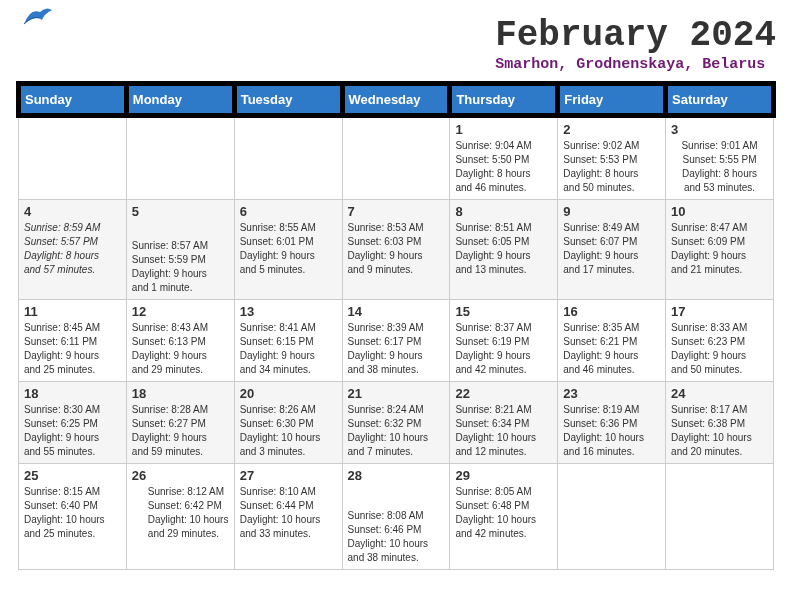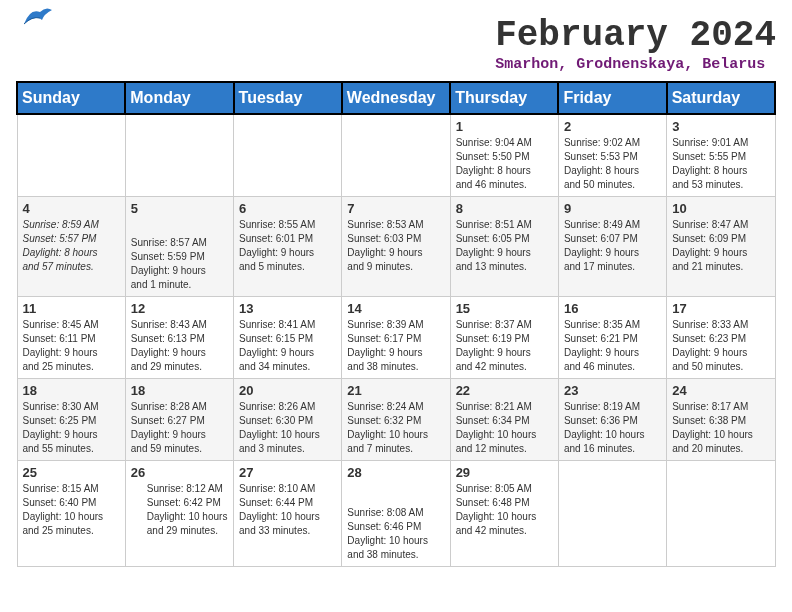--- a/index.html
+++ b/index.html
@@ -46,23 +46,23 @@
     table {
       width: 100%;
       border-collapse: collapse;
       font-size: 11px;
     }
     thead tr th {
       background-color: #2e7ac9;
       color: #fff;
       padding: 6px 4px;
       text-align: left;
-      font-size: 16px;
-      font-weight: bold;
-      border: 2px solid #000000;
+      font-size: 13px;
+      font-weight: bold;
+      border: 5px solid #000000;
     }
     tbody tr td {
       border: 1px solid #ccc;
       vertical-align: top;
       padding: 4px 5px;
       height: 80px;
       width: 108px;
     }
     tbody tr:nth-child(even) td {
       background-color: #f5f5f5;
@@ -131,21 +131,21 @@
         </td>
         <td>
           <span class="day-num">2</span>
           <div class="day-info" style="white-space: pre-line;">Sunrise: 9:02 AM
 Sunset: 5:53 PM
 Daylight: 8 hours
 and 50 minutes.</div>
         </td>
         <td>
           <span class="day-num">3</span>
-          <div class="day-info" style="white-space: pre-line;">Sunrise: 9:01 AM
+          <div class="day-info" style="white-space: pre-line; text-align: center;">Sunrise: 9:01 AM
 Sunset: 5:55 PM
 Daylight: 8 hours
 and 53 minutes.</div>
         </td>
       </tr>
       <tr>
         <td>
           <span class="day-num">4</span>
           <div class="day-info" style="white-space: pre-line; font-style: italic;">Sunrise: 8:59 AM
 Sunset: 5:57 PM

